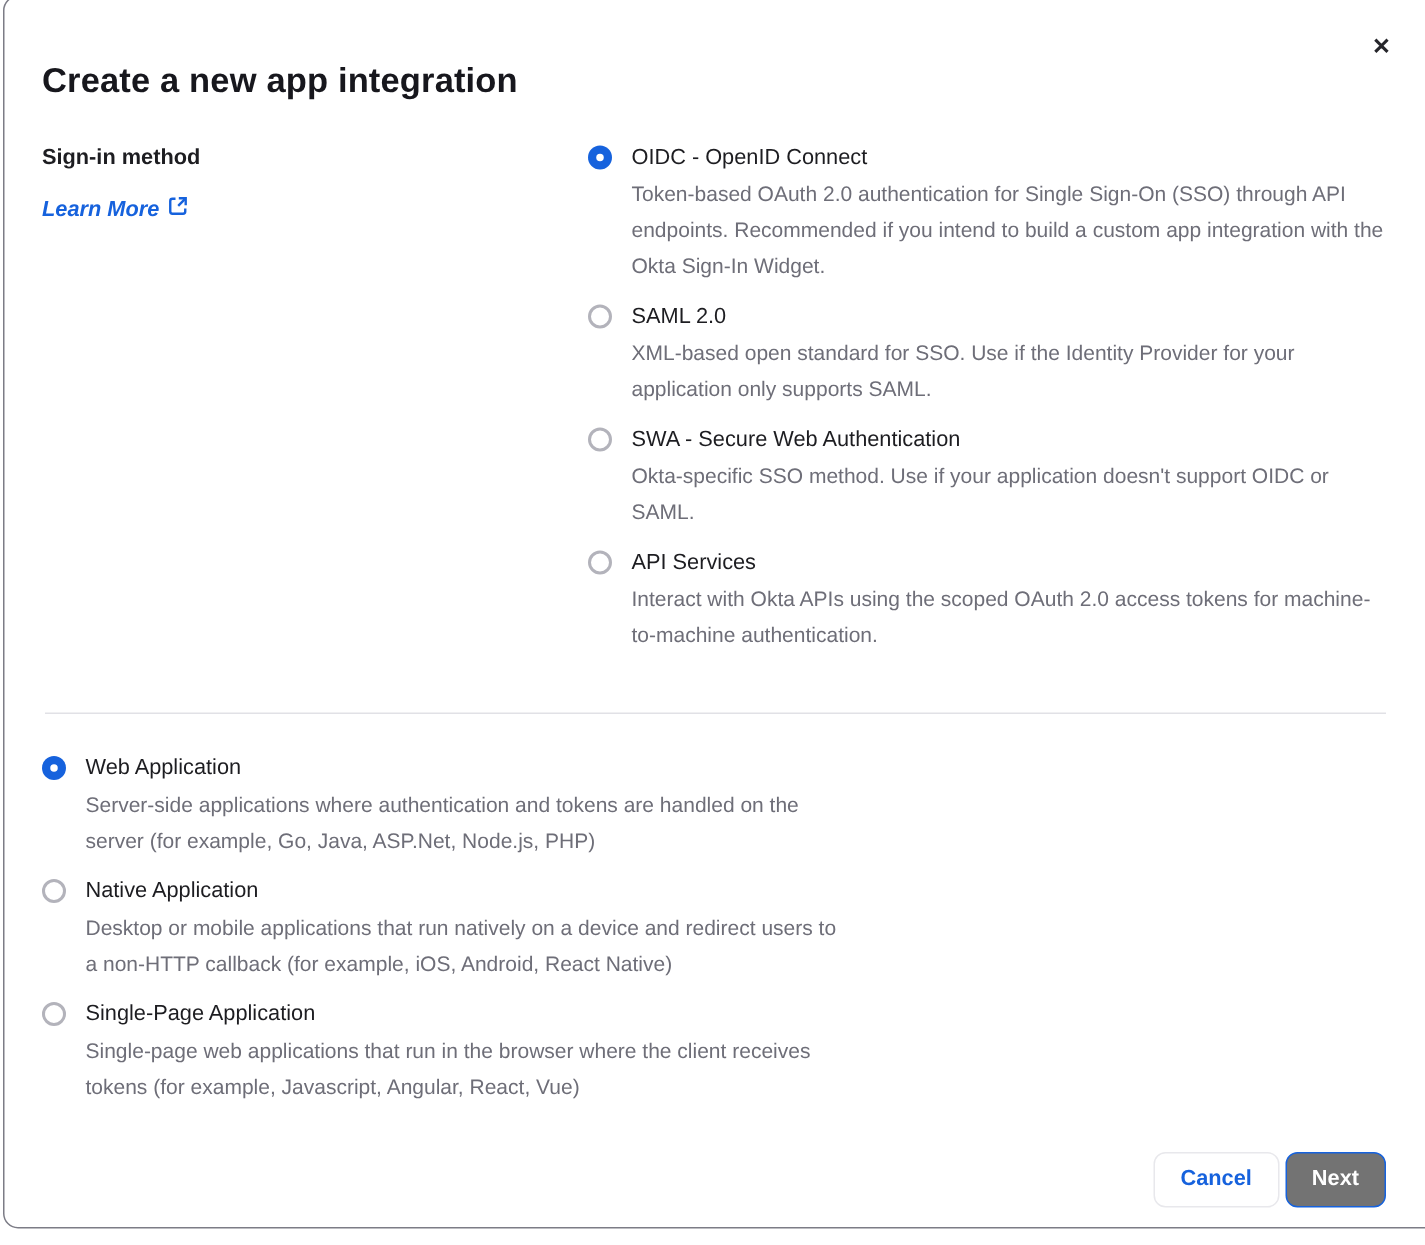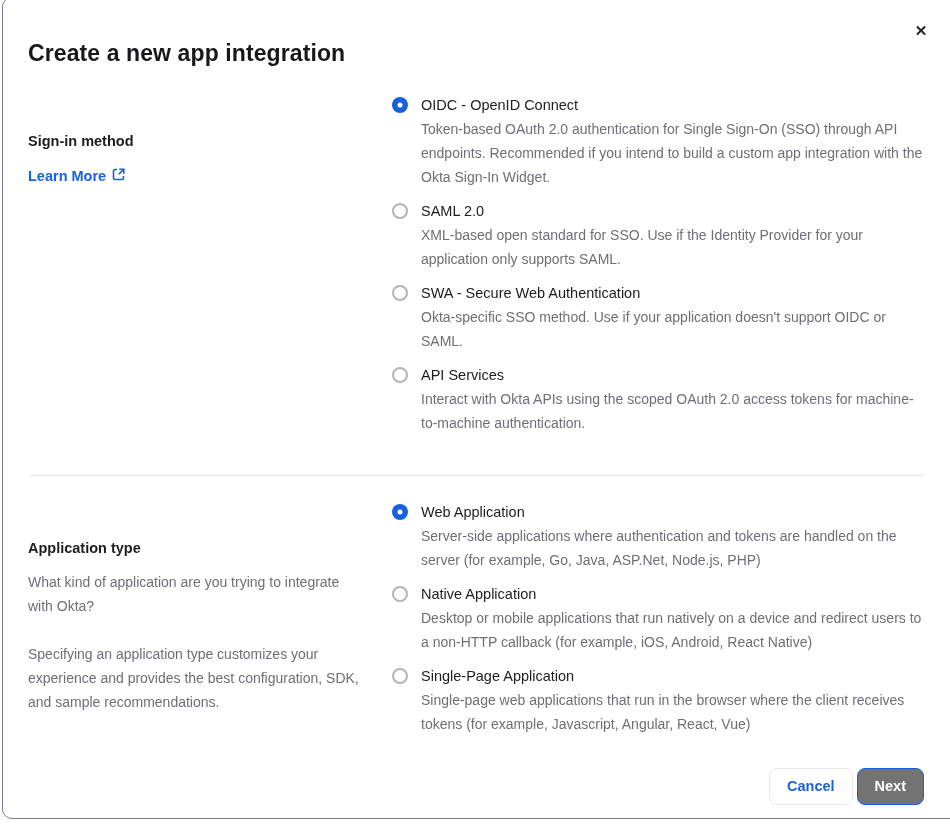--- a/index.html
+++ b/index.html
@@ -54,21 +54,20 @@
     margin: 0 0 25px 0;
   }
   .row {
     display: flex;
     align-items: flex-start;
   }
   .col-left {
     width: 336px;
     flex-shrink: 0;
     margin-right: 28px;
-    margin-top: 36px;
   }
   .col-right {
     width: 532px;
     flex-shrink: 0;
   }
   .section-label {
     font-size: 14.5px;
     font-weight: 700;
     color: #1d1d21;
     line-height: 24px;
@@ -77,20 +76,21 @@
   .learn-more {
     display: inline-flex;
     align-items: center;
     gap: 6px;
     font-size: 14.5px;
     font-weight: 700;
     color: #1662dd;
     line-height: 24px;
     text-decoration: none;
     cursor: pointer;
+    font-style: italic;
   }
   .col-text {
     font-size: 14px;
     color: #6e6e78;
     line-height: 24px;
     margin: 0 0 24px 0;
   }
   .col-text:last-child { margin-bottom: 0; }
   .opt {
     display: flex;
@@ -228,25 +228,20 @@
             <div class="opt-desc">Interact with Okta APIs using the scoped OAuth 2.0 access tokens for machine-to-machine authentication.</div>
           </div>
         </div>
 
       </div>
     </div>
 
     <hr class="divider">
 
     <div class="row">
-      <div class="col-left">
-        <div class="section-label">Application type</div>
-        <p class="col-text">What kind of application are you trying to integrate with Okta?</p>
-        <p class="col-text">Specifying an application type customizes your experience and provides the best configuration, SDK, and sample recommendations.</p>
-      </div>
       <div class="col-right">
 
         <div class="opt">
           <span class="radio on"></span>
           <div class="opt-body">
             <div class="opt-title">Web Application</div>
             <div class="opt-desc">Server-side applications where authentication and tokens are handled on the server (for example, Go, Java, ASP.Net, Node.js, PHP)</div>
           </div>
         </div>
 

